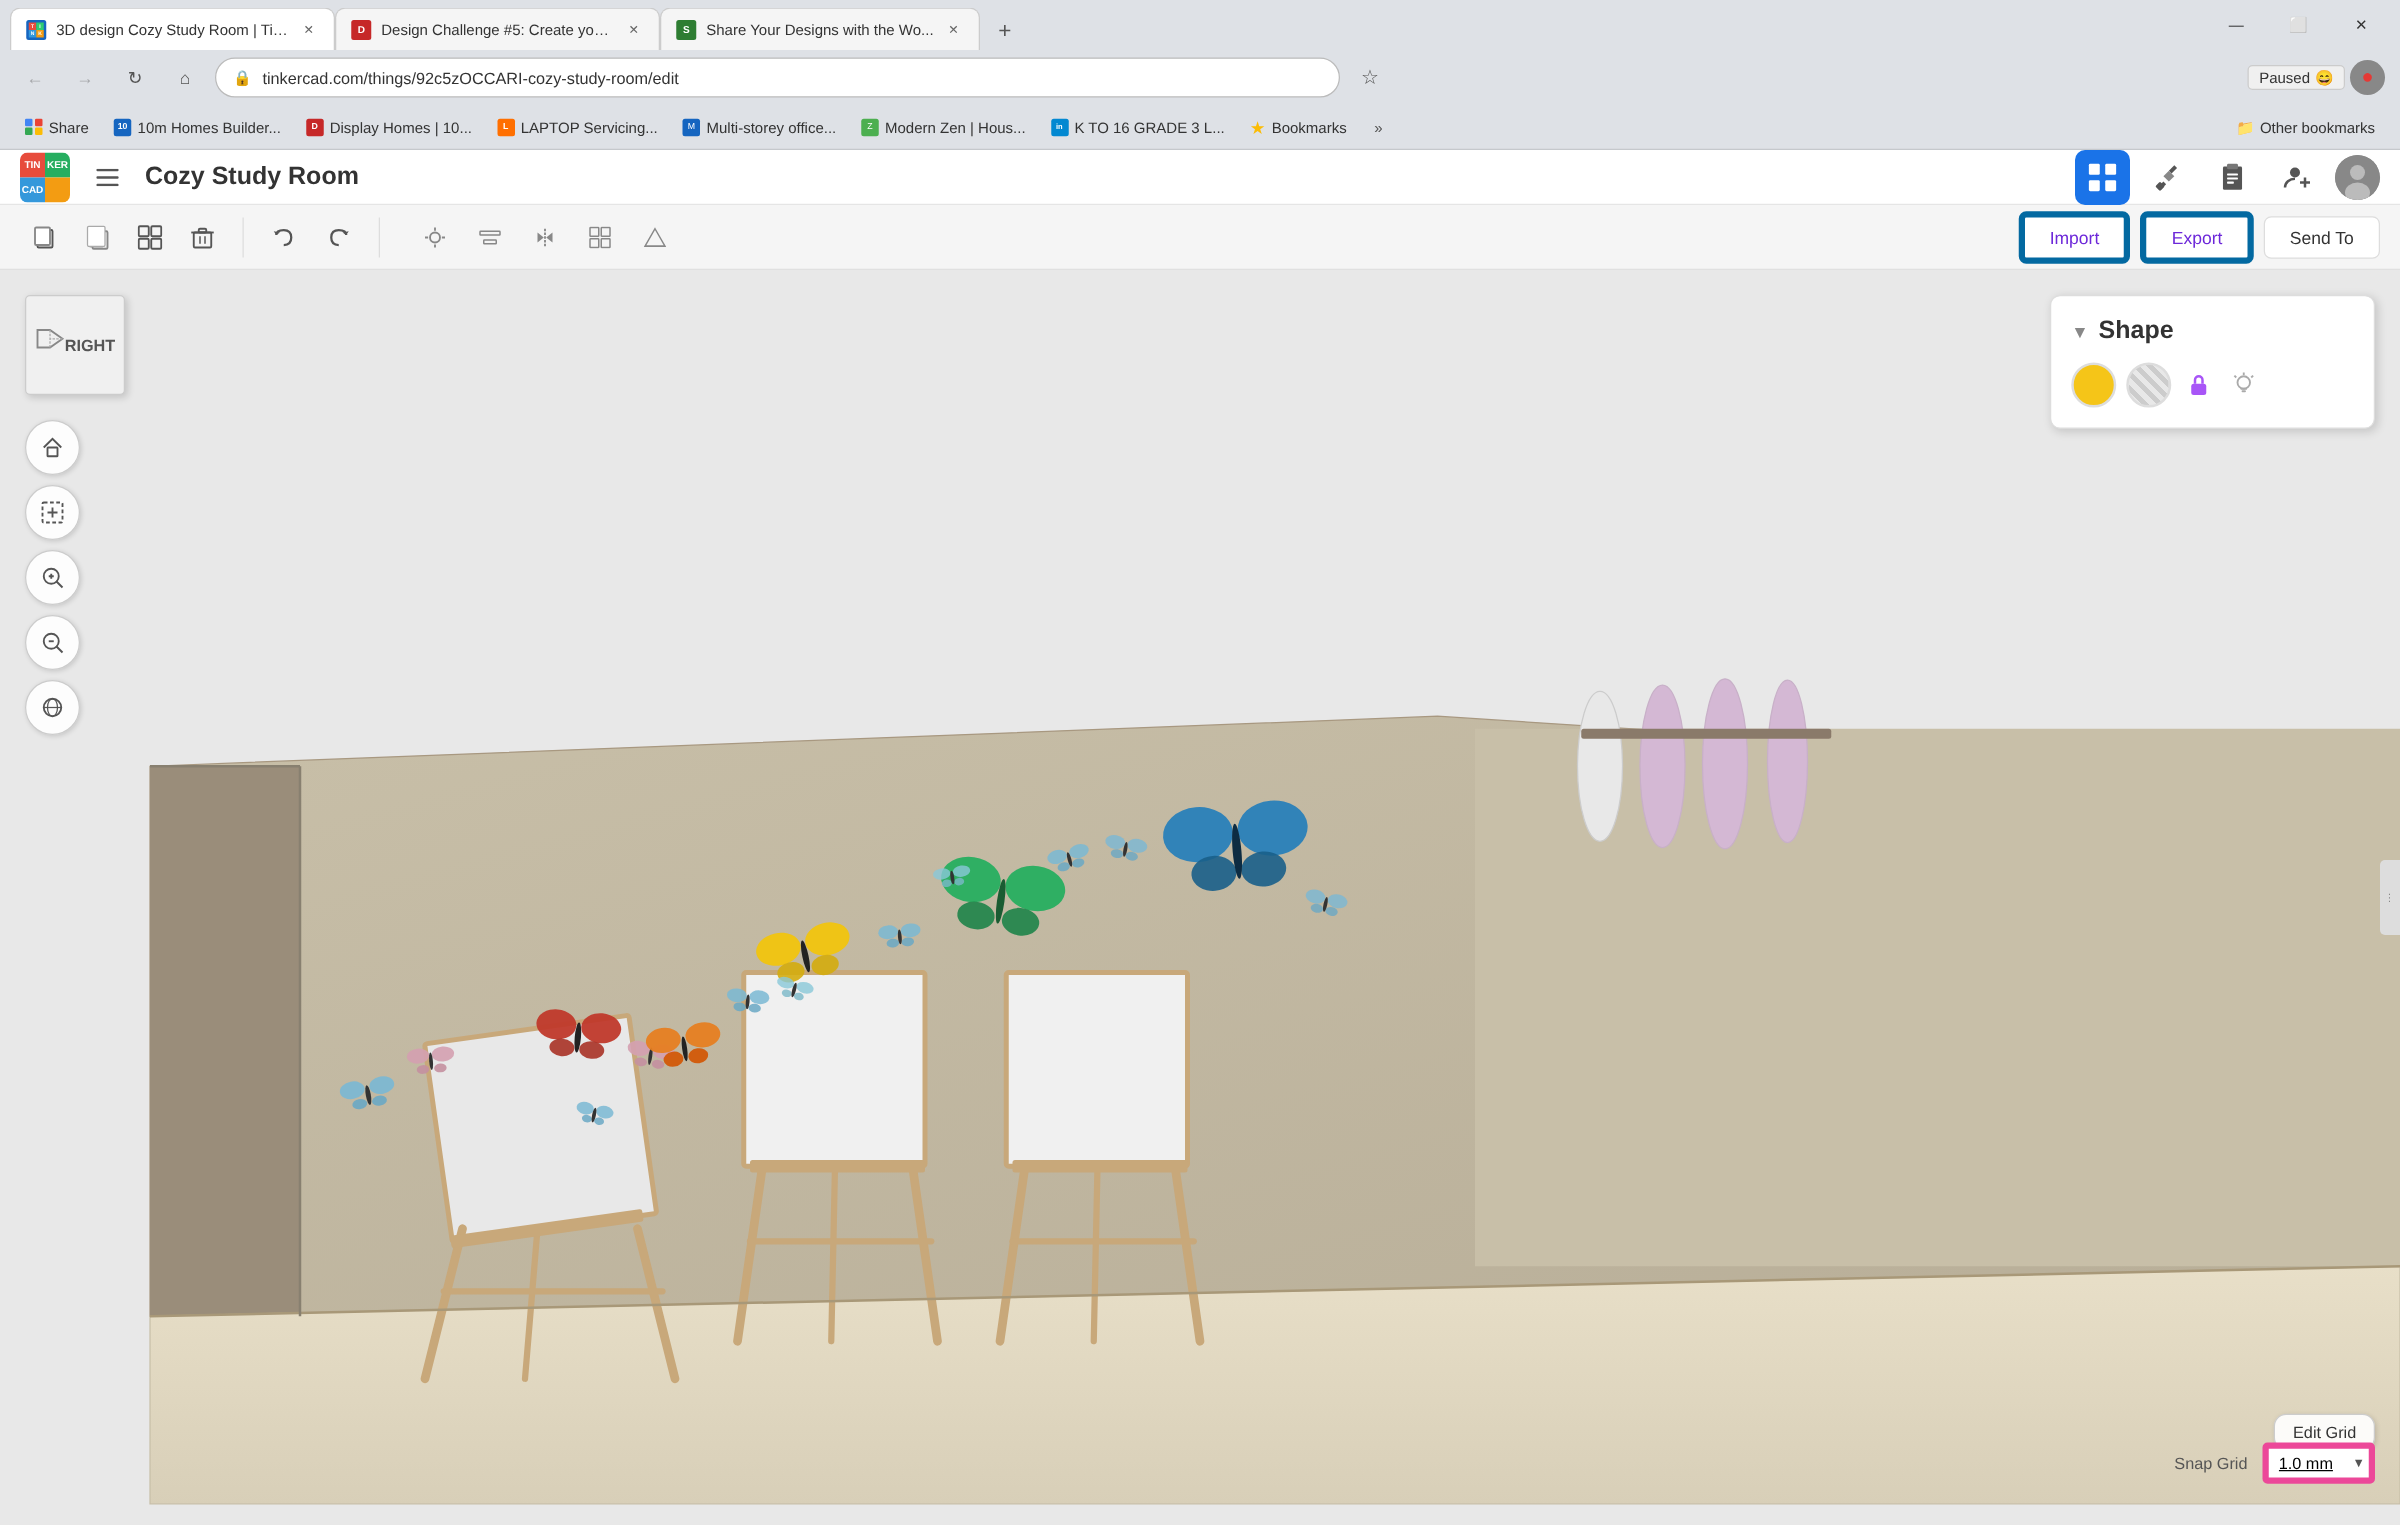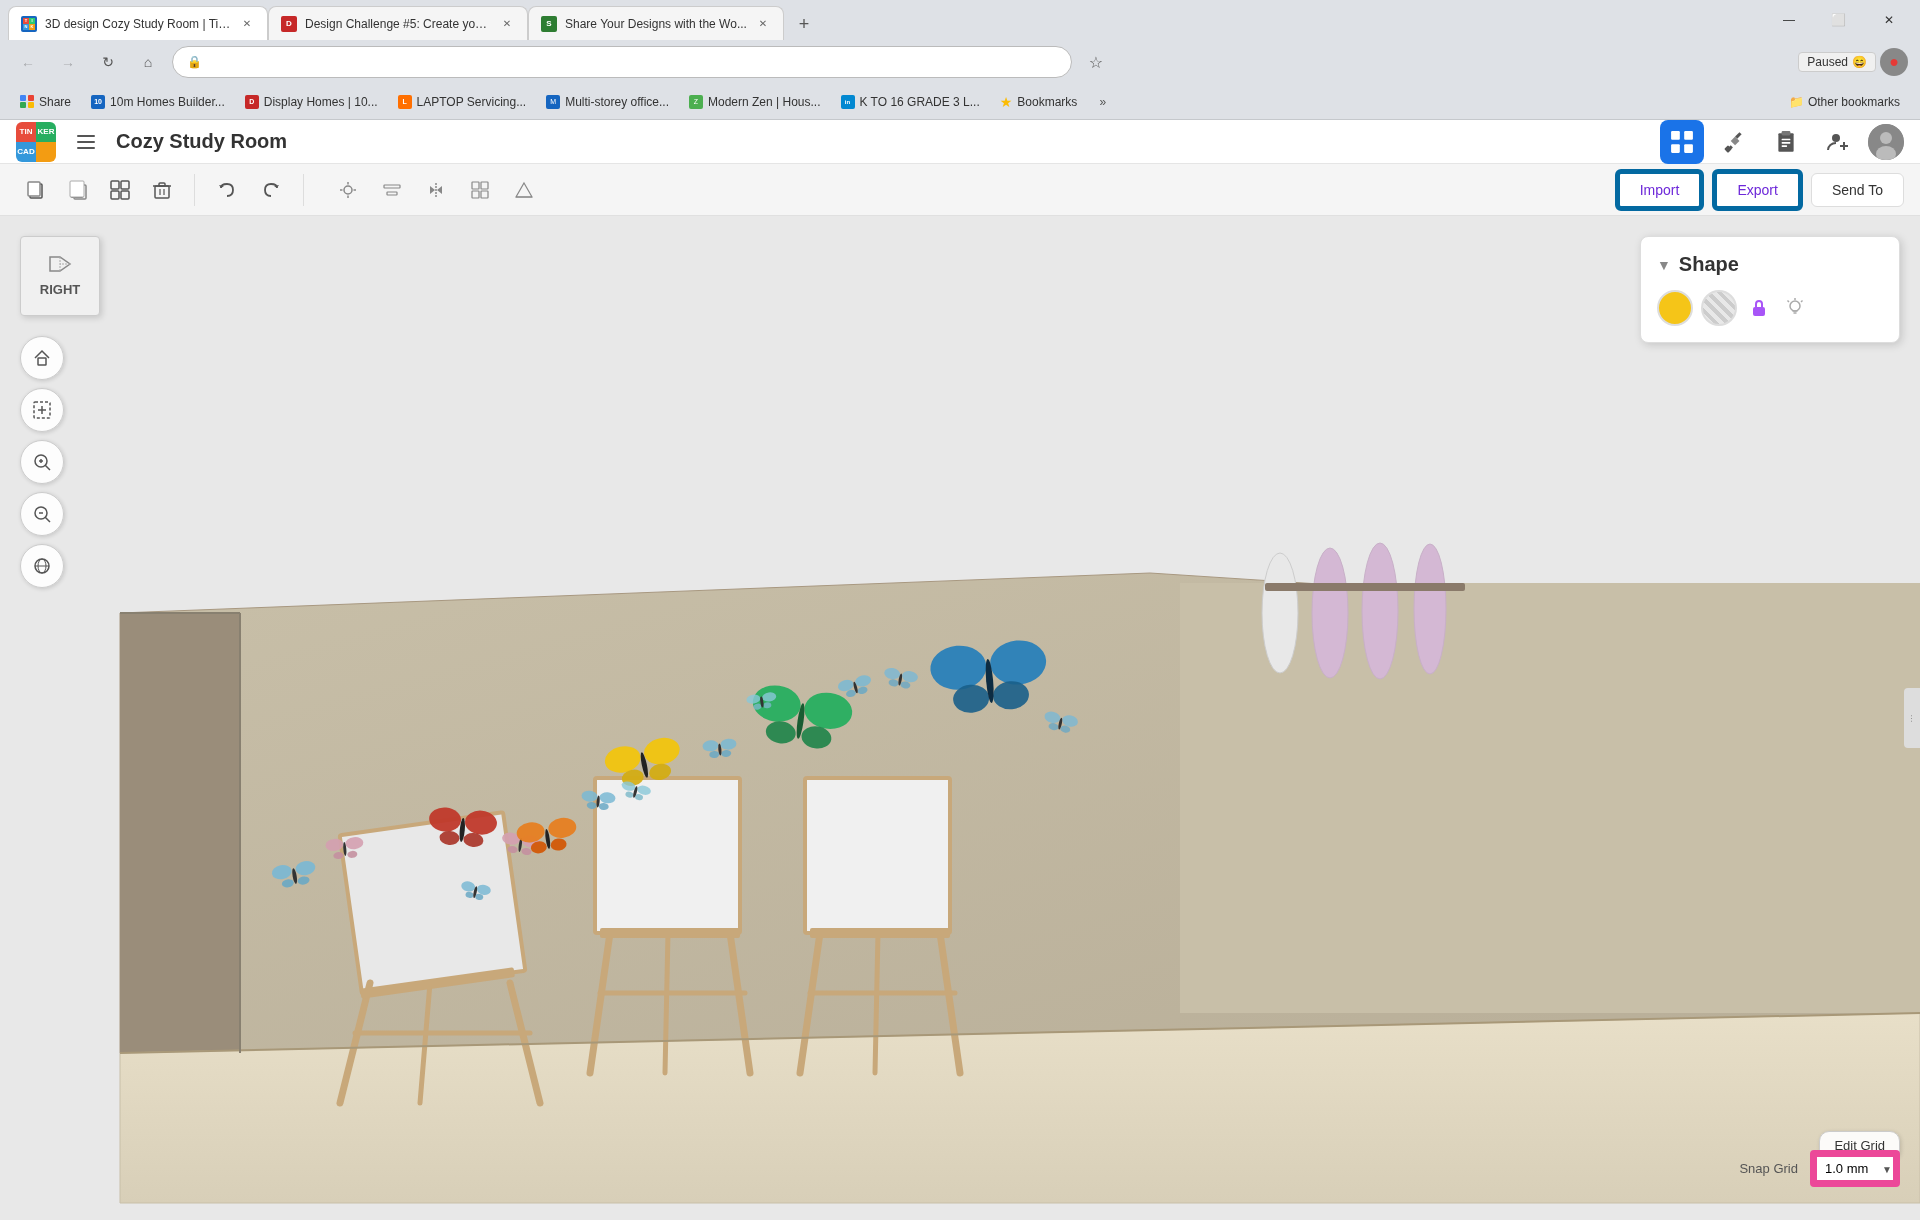--- a/index.html
+++ b/index.html
@@ -68,21 +68,21 @@
     .action-btn { padding: 8px 20px; border-radius: 6px; border: 5px solid #0369a1; background: #fff; font-size: 14px; color: #6d28d9; cursor: pointer; font-weight: 500; }
     .send-to-btn { padding: 8px 20px; border-radius: 6px; border: 1px solid #ddd; background: #fff; font-size: 14px; color: #333; cursor: pointer; font-weight: 500; }
 
     .toolbar-icons-mid { display: flex; align-items: center; gap: 4px; margin: 0 12px; }
 
     
     .canvas-area { flex: 1; position: relative; background: #e8e8e8; overflow: hidden; }
 
     
     .right-indicator { position: absolute; top: 20px; left: 20px; z-index: 10; }
-    .right-box { width: 80px; height: 80px; background: #f0f0f0; border: 1px solid #ccc; border-radius: 4px; display: flex; flex-direction: column; align-items: center; justify-content: center; box-shadow: 2px 2px 6px rgba(0,0,0,0.15); }
+    .right-box { width: 80px; height: 80px; background: #f0f0f0; border: 1px solid #ccc; border-radius: 4px; display: flex; flex-direction: row; align-items: center; justify-content: center; box-shadow: 2px 2px 6px rgba(0,0,0,0.15); }
     .right-box-icon { font-size: 20px; color: #888; margin-bottom: 4px; }
     .right-box-label { font-size: 13px; font-weight: bold; color: #555; }
 
     
     .left-controls { position: absolute; left: 20px; top: 120px; display: flex; flex-direction: column; gap: 8px; z-index: 10; }
     .circle-btn { width: 44px; height: 44px; border-radius: 50%; background: rgba(255,255,255,0.9); border: 1px solid #ccc; display: flex; align-items: center; justify-content: center; cursor: pointer; color: #555; font-size: 18px; box-shadow: 1px 1px 4px rgba(0,0,0,0.15); }
 
     
     .shape-panel { position: absolute; top: 20px; right: 20px; background: #ffffff; border: 1px solid #ddd; border-radius: 8px; padding: 16px; box-shadow: 2px 2px 8px rgba(0,0,0,0.15); z-index: 10; min-width: 260px; }
     .shape-panel-header { display: flex; align-items: center; gap: 8px; margin-bottom: 14px; }
@@ -91,21 +91,21 @@
     .shape-options { display: flex; align-items: center; gap: 8px; }
     .shape-color-solid { width: 36px; height: 36px; border-radius: 50%; background: #f5c518; border: 2px solid #ddd; cursor: pointer; }
     .shape-color-hole { width: 36px; height: 36px; border-radius: 50%; background: linear-gradient(135deg, #e0e0e0 25%, #bbb 25%, #bbb 50%, #e0e0e0 50%, #e0e0e0 75%, #bbb 75%); background-size: 8px 8px; border: 2px solid #ddd; cursor: pointer; }
     .shape-lock-icon { width: 28px; height: 28px; display: flex; align-items: center; justify-content: center; color: #a855f7; font-size: 18px; cursor: pointer; }
     .shape-light-icon { width: 28px; height: 28px; display: flex; align-items: center; justify-content: center; color: #aaa; font-size: 18px; cursor: pointer; }
 
     
     .edit-grid-btn { position: absolute; bottom: 60px; right: 20px; background: rgba(255,255,255,0.9); border: 1px solid #ccc; border-radius: 10px; padding: 6px 14px; font-size: 13px; color: #333; cursor: pointer; box-shadow: 1px 1px 4px rgba(0,0,0,0.15); }
     .snap-grid-row { position: absolute; bottom: 33px; right: 20px; display: flex; align-items: center; gap: 12px; justify-content: flex-end; }
     .snap-label { font-size: 13px; color: #555; }
-    .snap-select { background: #fff; border: 7px solid #ec4899; border-radius: 4px; padding: 4px 24px 4px 8px; font-size: 13px; cursor: pointer; appearance: none; min-width: 90px; }
+    .snap-select { background: #fff; border: 5px solid #ec4899; border-radius: 4px; padding: 4px 24px 4px 8px; font-size: 13px; cursor: pointer; appearance: none; min-width: 90px; text-decoration: underline; }
     .snap-select-wrapper { position: relative; }
     .snap-select-arrow { position: absolute; right: 8px; top: 50%; transform: translateY(-50%); font-size: 10px; color: #555; pointer-events: none; }
 
     
     .right-handle { position: absolute; right: 0; top: 50%; transform: translateY(-50%); width: 16px; height: 60px; background: #ddd; border-radius: 4px 0 0 4px; display: flex; align-items: center; justify-content: center; cursor: col-resize; z-index: 10; }
     .right-handle-dots { color: #888; font-size: 8px; letter-spacing: 1px; }
 
     
     .scene-canvas { position: absolute; top: 0; left: 0; right: 0; bottom: 0; }
     .scene-canvas svg { width: 100%; height: 100%; }
@@ -158,20 +158,21 @@
     </div>
   </div>
 
   <div class="address-bar">
     <div class="nav-btn disabled">←</div>
     <div class="nav-btn disabled">→</div>
     <div class="nav-btn">↻</div>
     <div class="nav-btn">⌂</div>
     <div class="address-input">
       <span class="lock-icon">🔒</span>
+      <span class="address-text">tinkercad.com/things/92c5zOCCARI-cozy-study-room/edit</span>
     </div>
     <div class="star-btn">☆</div>
     <div class="right-controls">
       <div class="paused-badge">
         <span>Paused</span>
         <span>😄</span>
       </div>
       <div class="profile-icon">
         <span style="color:#e53935;font-size:16px;">●</span>
       </div>

